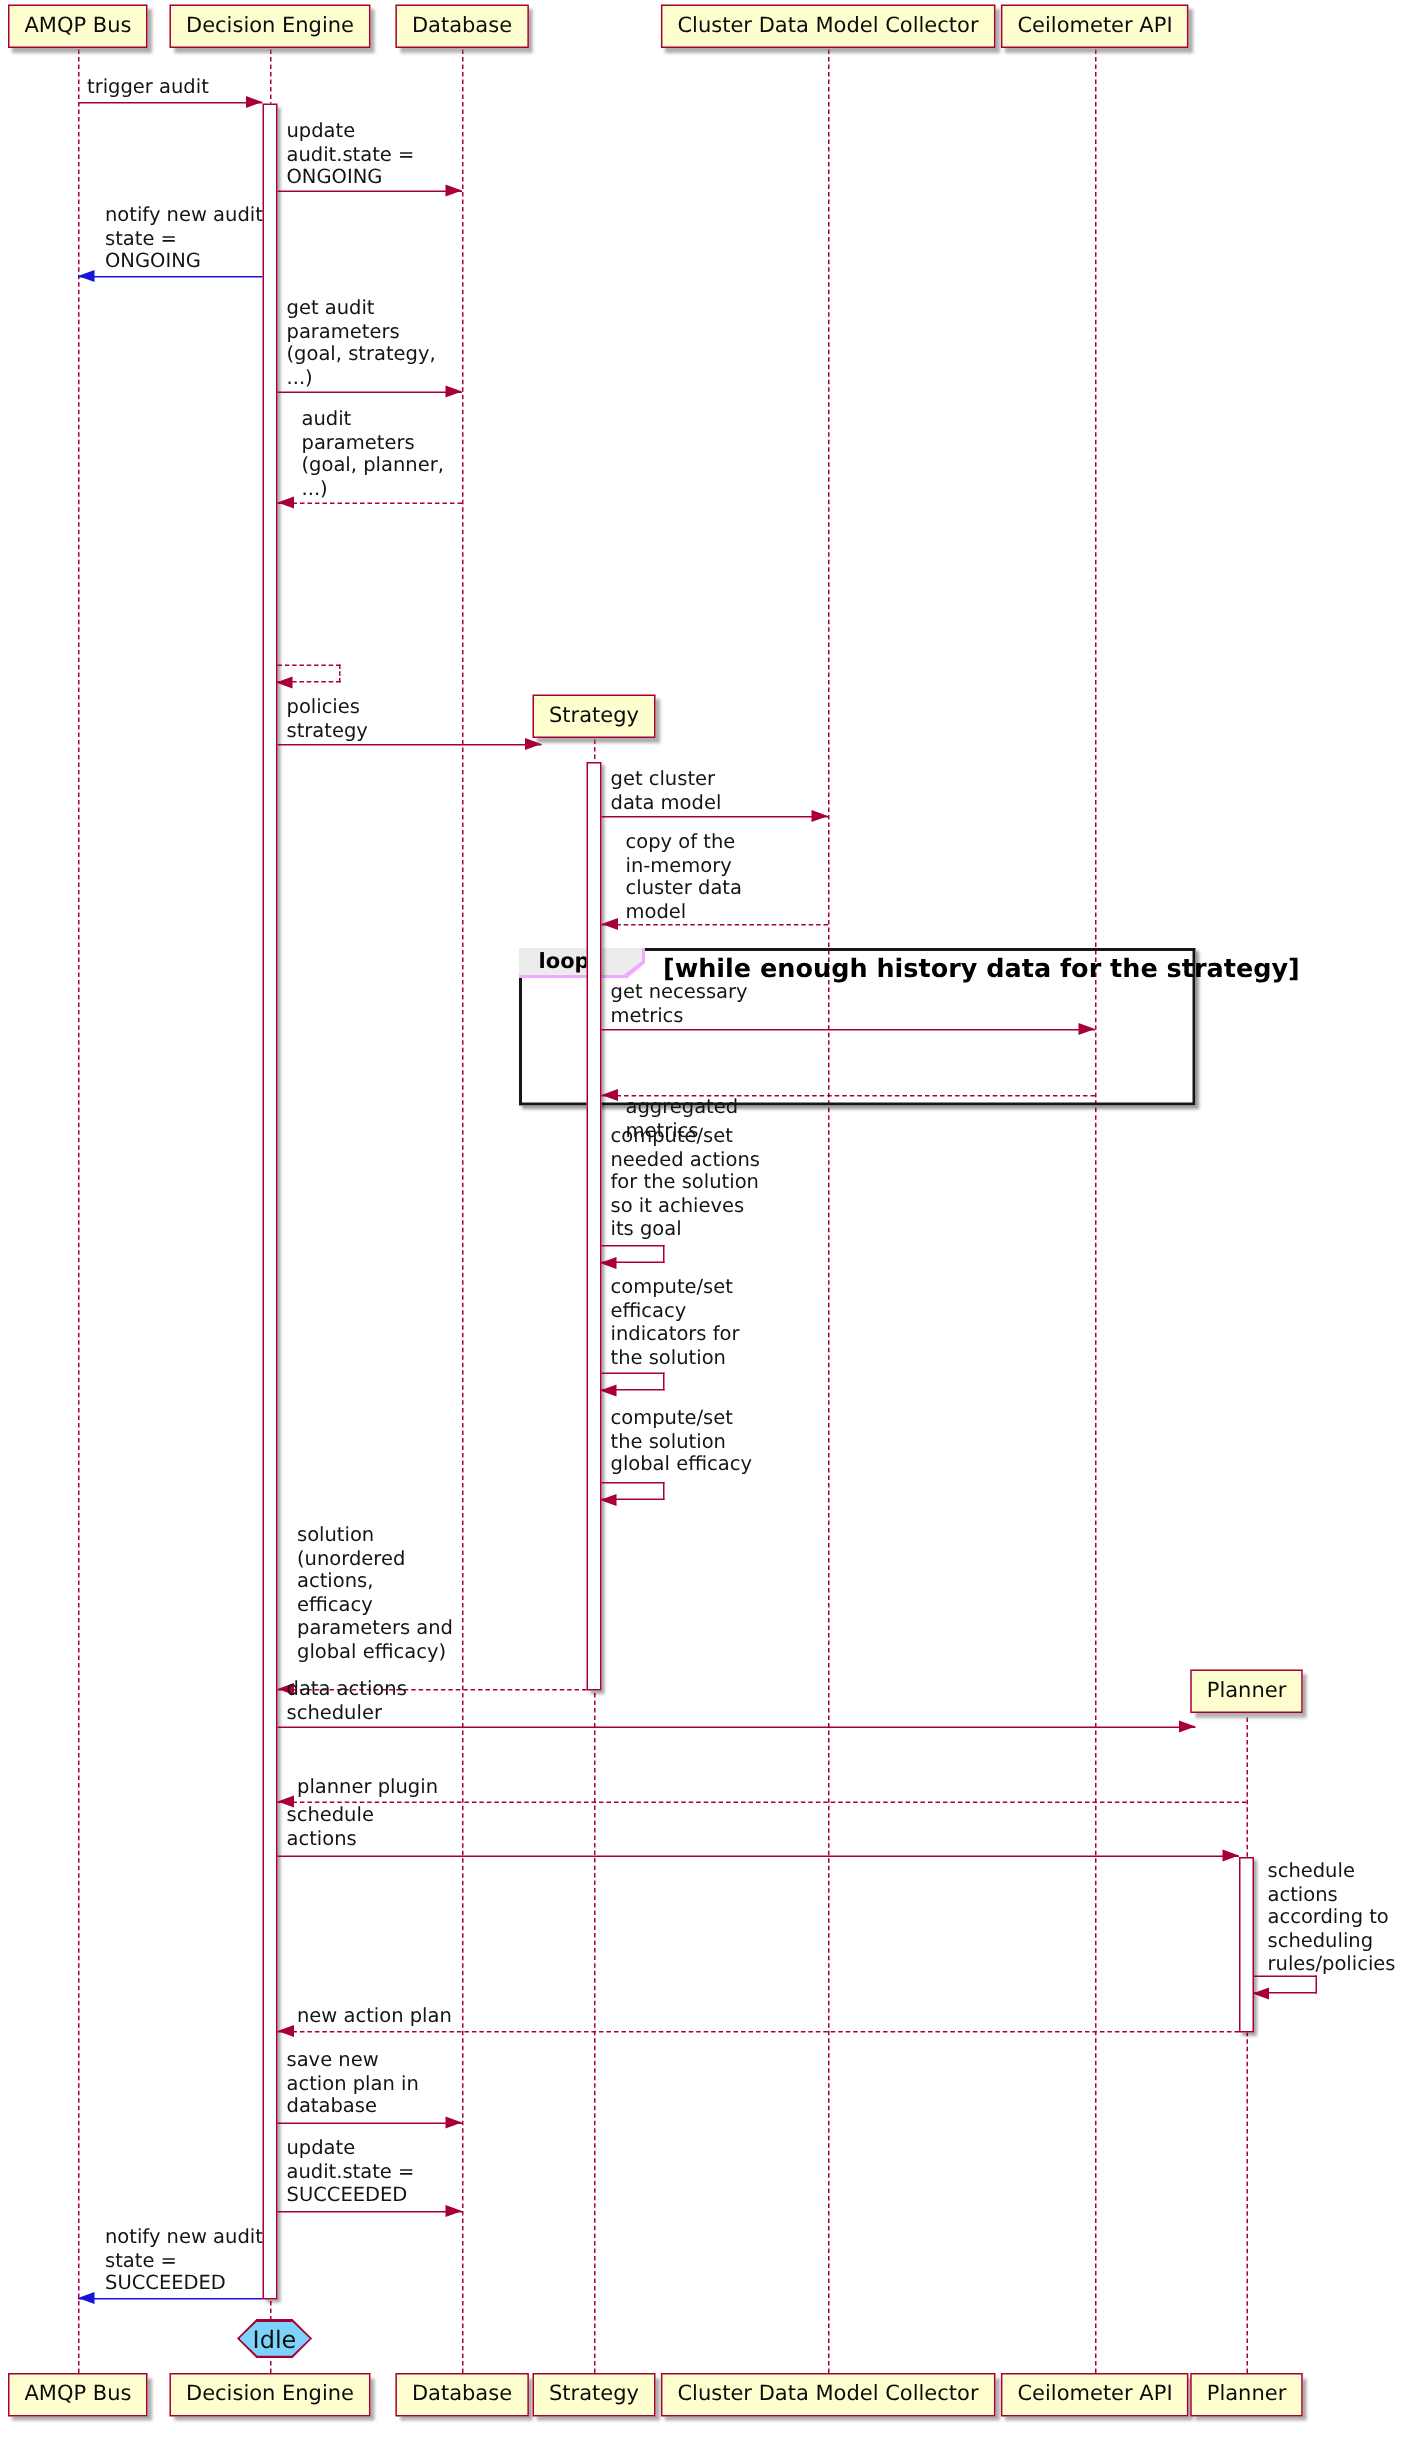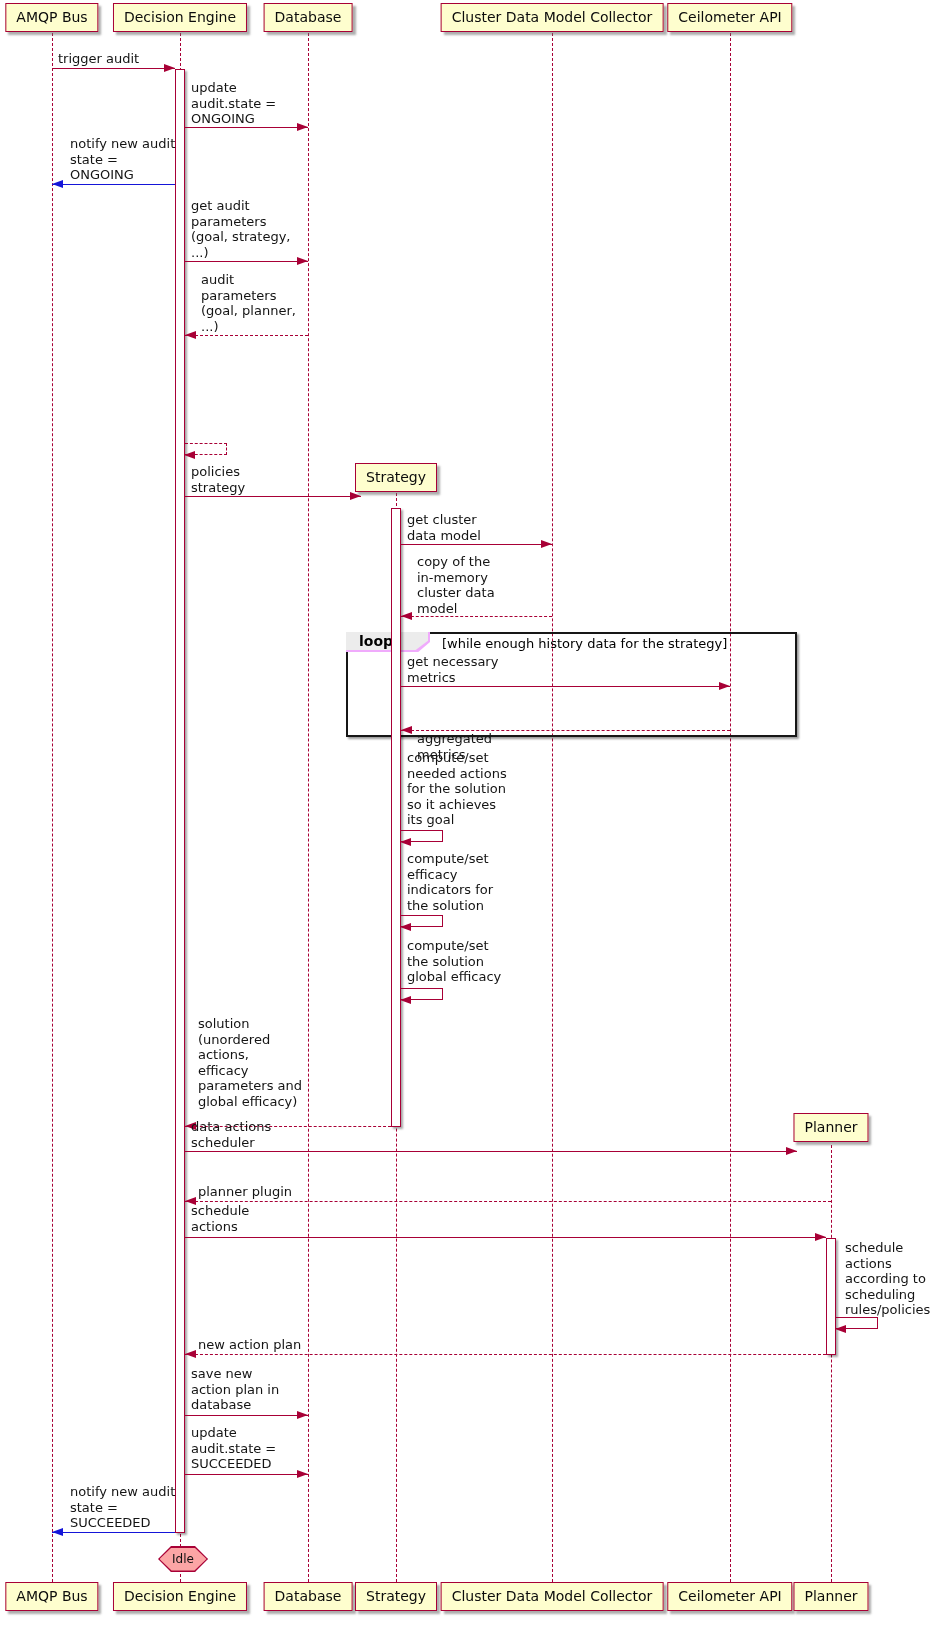--- a/index.html
+++ b/index.html
@@ -27,27 +27,27 @@
   .selfmsg{position:absolute;width:42px;height:12px;box-sizing:border-box;}
   .selfmsg.solid{border:1.2px solid #A80036;border-left:none;}
   .selfmsg.dashed{border:1.2px dashed #A80036;border-left:none;}
   .loopframe{position:absolute;border:2px solid #161616;box-sizing:border-box;
              box-shadow:2px 2px 2px rgba(0,0,0,.4);background:transparent;}
   .penta-outer{position:absolute;background:#f0abfc;
     clip-path:polygon(0 0,100% 0,100% 50%,86% 100%,0 100%);}
   .penta-inner{position:absolute;left:0;top:0;right:2px;bottom:2px;background:#ECECEC;
     clip-path:polygon(0 0,100% 0,100% 48%,85% 100%,0 100%);
     font-weight:bold;font-size:14px;color:#000;padding:1px 0 0 13px;box-sizing:border-box;}
-  .loopcond{position:absolute;font-size:13px;font-weight:normal;color:#000;}
+  .loopcond{position:absolute;font-size:17px;font-weight:bold;color:#000;}
   .hex-outer{position:absolute;background:#A80036;
     clip-path:polygon(13px 0,calc(100% - 13px) 0,100% 50%,calc(100% - 13px) 100%,13px 100%,0 50%);
     box-shadow:3px 3px 2px rgba(105,105,105,.55);}
-  .hex-inner{position:absolute;left:1.5px;top:1.5px;right:1.5px;bottom:1.5px;background:#fca5a5;
+  .hex-inner{position:absolute;left:1.5px;top:1.5px;right:1.5px;bottom:1.5px;background:#7dd3fc;
     clip-path:polygon(12px 0,calc(100% - 12px) 0,100% 50%,calc(100% - 12px) 100%,12px 100%,0 50%);
-    display:flex;align-items:center;justify-content:center;font-size:12px;color:#111;}
+    display:flex;align-items:center;justify-content:center;font-size:16px;color:#111;}
 </style>
 </head>
 <body>
 
 <div id="stage">
     <div class="lifeline" style="left: 52px; top: 33px; height: 1549px;"></div>
     <div class="lifeline" style="left: 180px; top: 33px; height: 1549px;"></div>
     <div class="lifeline" style="left: 308px; top: 33px; height: 1549px;"></div>
     <div class="lifeline" style="left: 396px; top: 493px; height: 1089px;"></div>
     <div class="lifeline" style="left: 552px; top: 33px; height: 1549px;"></div>

